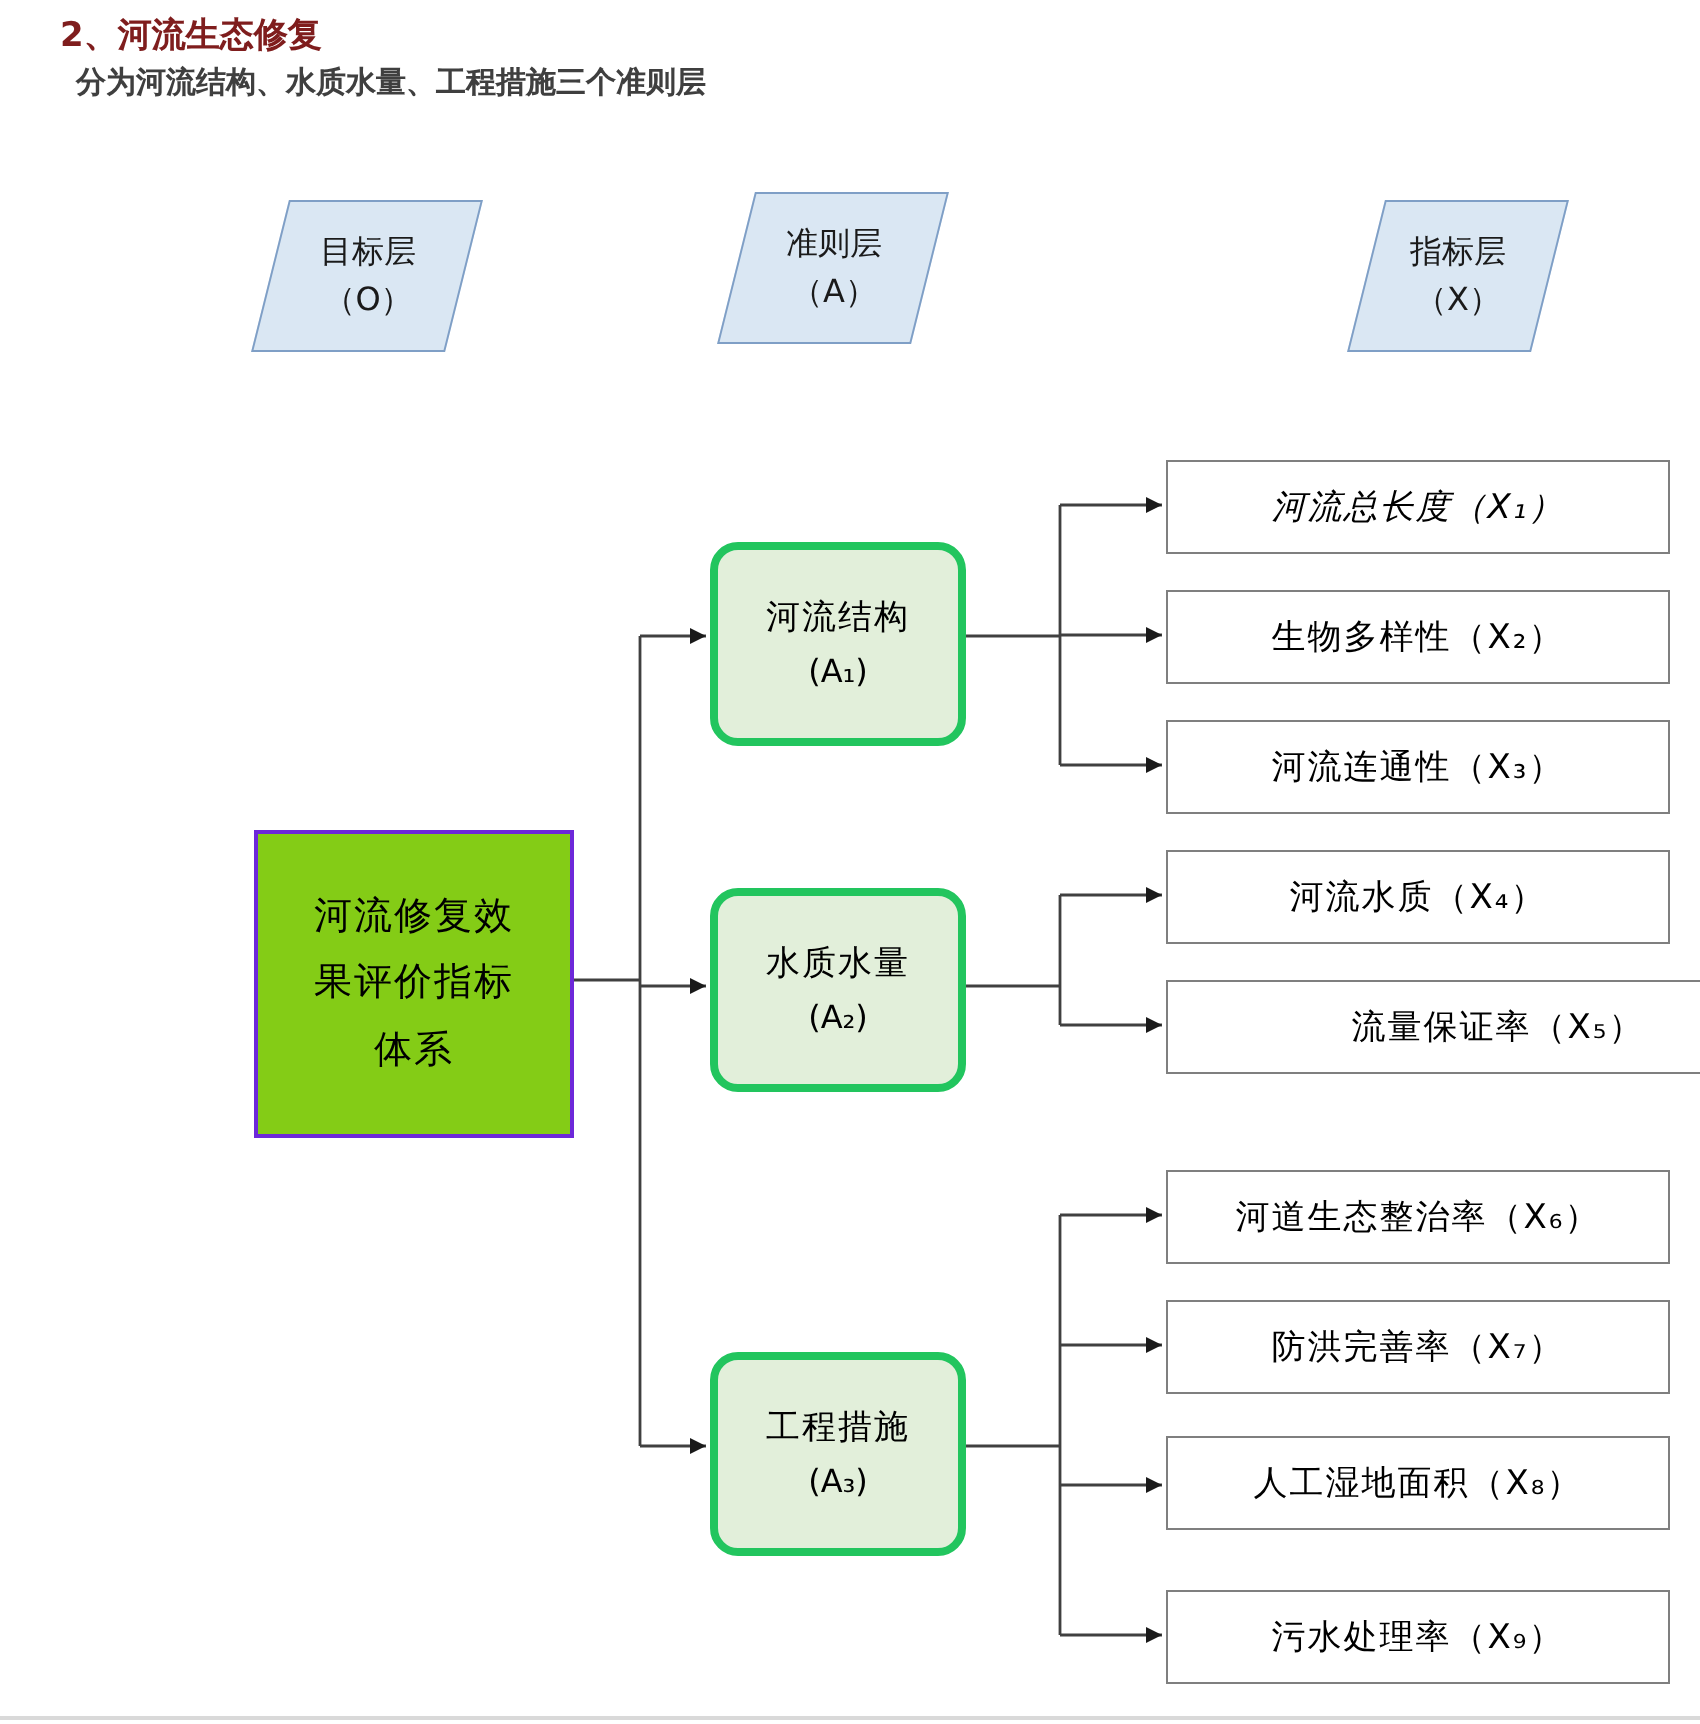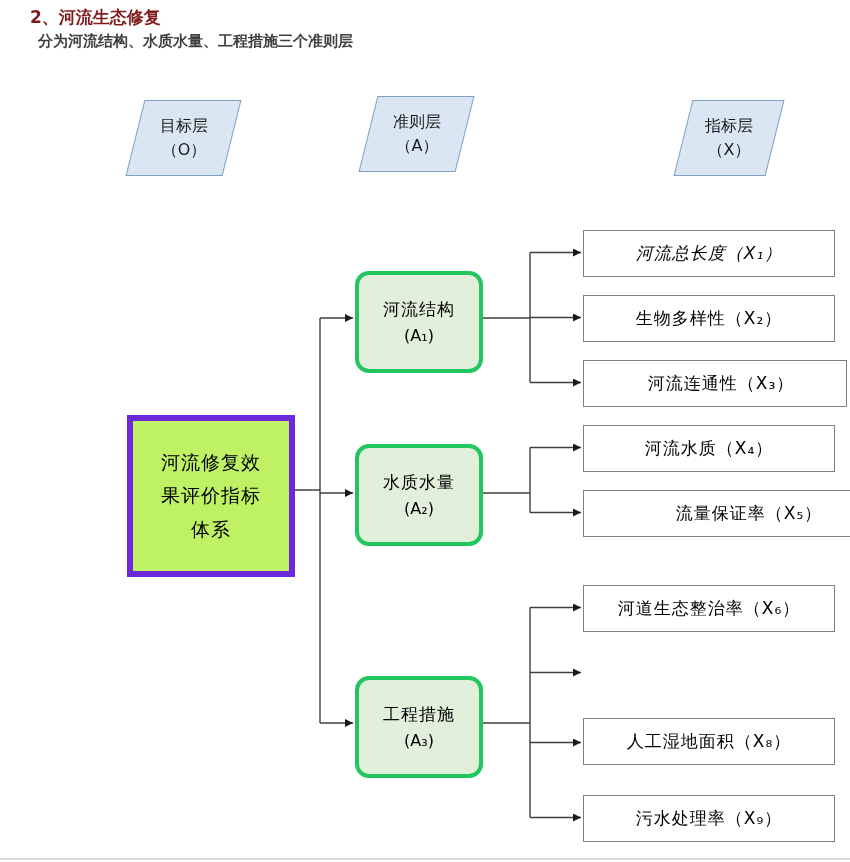--- a/index.html
+++ b/index.html
@@ -27,21 +27,21 @@
     border:1.5px solid #7f9fc6;
     transform:skewX(-14deg);
     display:flex;align-items:center;justify-content:center;
   }
   .pgram .inner{
     transform:skewX(14deg);
     text-align:center;font-size:16px;line-height:1.5;color:#1a1a1a;
   }
   .goal-box{
     position:absolute;left:127px;top:415px;width:156px;height:150px;
-    background:#bef264;border:6px solid #6d28d9;
+    background:#84cc16;border:2px solid #6d28d9;
     display:flex;align-items:center;justify-content:center;
     text-align:center;font-size:19px;line-height:1.75;
     white-space:pre-line;letter-spacing:1px;
   }
   .criterion{
     position:absolute;left:355px;width:120px;height:94px;
     background:#e2efda;border:4px solid #22c55e;border-radius:14px;
     display:flex;flex-direction:column;align-items:center;justify-content:center;
     font-size:17px;line-height:1.6;letter-spacing:1px;
   }
@@ -130,21 +130,22 @@
     <div>水质水量</div>
     <div class="code">(A₂)</div>
   </div>
   <div class="criterion" style="top:676px;">
     <div>工程措施</div>
     <div class="code">(A₃)</div>
   </div>
 
   <div class="indicator" style="top:230px;font-style:italic;">河流总长度（X₁）</div>
   <div class="indicator" style="top:295px;">生物多样性（X₂）</div>
-  <div class="indicator" style="top:360px;padding-left:12px;">河流连通性（X₃）</div>
+  <div class="indicator" style="top:360px;">河流连通性（X₃）</div>
   <div class="indicator" style="top:425px;">河流水质（X₄）</div>
   <div class="indicator" style="top:490px;padding-left:40px;">流量保证率（X₅）</div>
   <div class="indicator" style="top:585px;">河道生态整治率（X₆）</div>
+  <div class="indicator" style="top:650px;">防洪完善率（X₇）</div>
   <div class="indicator" style="top:718px;">人工湿地面积（X₈）</div>
   <div class="indicator" style="top:795px;">污水处理率（X₉）</div>
 
   <div class="bottom-rule"></div>
 </div>
 
 </body></html>

